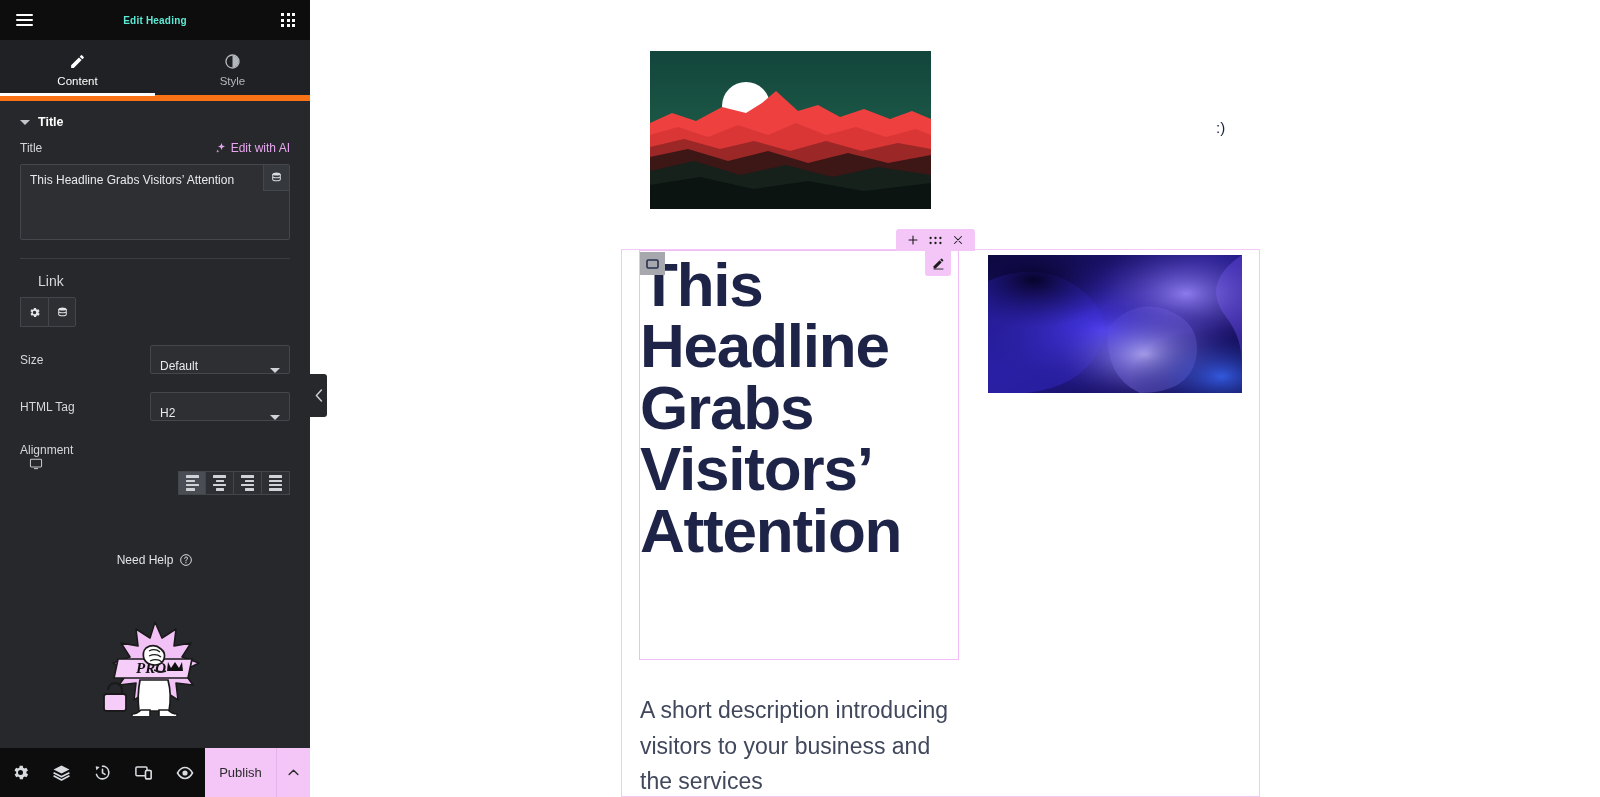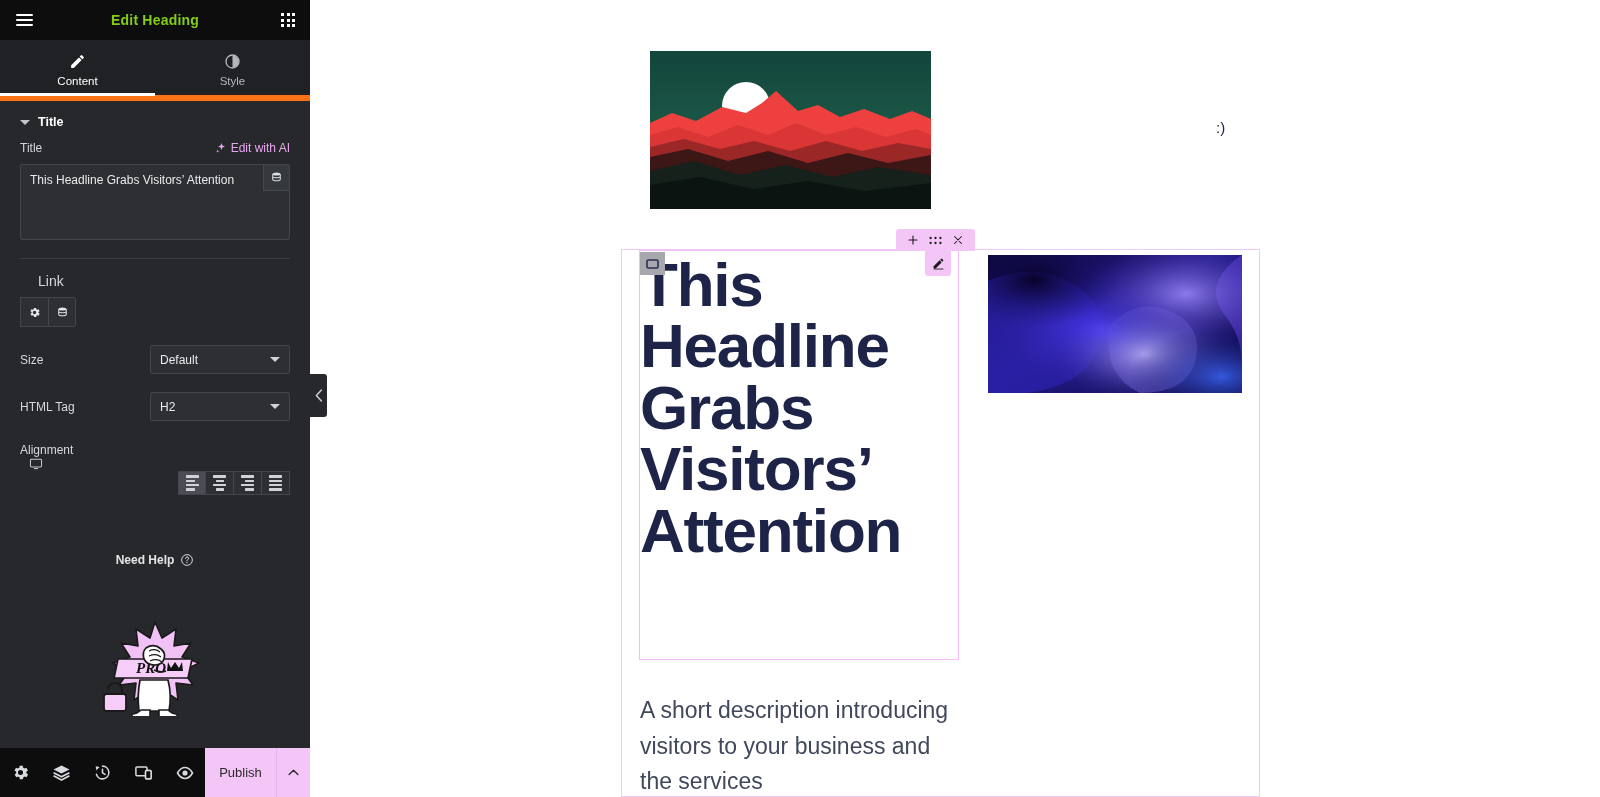--- a/index.html
+++ b/index.html
@@ -28,21 +28,21 @@
   }
   #menu-btn {
     width: 40px; height: 40px; margin-left: 4px;
     display: flex; align-items: center; justify-content: center;
     cursor: pointer;
   }
   .hamb { width: 17px; height: 13px; display:flex; flex-direction:column; justify-content:space-between; }
   .hamb i { display:block; height:2.4px; background:#ffffff; border-radius:1px; }
   #panel-title {
     position:absolute; left:0; right:0; text-align:center;
-    font-size: 14px; font-weight: bold; color:#84cc16;
+    font-size: 10px; font-weight: bold; color:#5eead4;
     letter-spacing:.2px; pointer-events:none;
   }
   #apps-btn {
     margin-left:auto; margin-right: 9px;
     width: 26px; height: 26px;
     display:flex; align-items:center; justify-content:center; cursor:pointer;
   }
   .grid9 { display:grid; grid-template-columns:repeat(3,3px); grid-template-rows:repeat(3,3px); gap:2.4px; }
   .grid9 i { display:block; width:3px; height:3px; background:#ffffff; }
 
@@ -115,21 +115,21 @@
     width:28px; background:#2d2f33; border:1px solid #43464b;
     border-right:none; display:flex; align-items:center; justify-content:center; cursor:pointer;
   }
   .sq-btn:last-child { border-right:1px solid #43464b; border-radius:0 2px 2px 0; }
 
   .sel-row { display:flex; align-items:center; margin-top:18px; }
   .sel-row .ctrl-label { width:130px; flex:0 0 auto; }
   .selbox {
     position:relative; width:140px; height:29px;
     background:#2d2f33; border:1px solid #43464b; border-radius:2px;
-    display:flex; align-items:center; cursor:pointer;
+    display:flex; align-items:flex-end; cursor:pointer;
   }
   .selbox span { font-size:12px; color:#e8eaec; padding-left:9px; }
   .selbox .dn {
     position:absolute; right:9px;
     width:0;height:0;border-left:5px solid transparent;border-right:5px solid transparent;
     border-top:5.5px solid #cfd2d6;
   }
 
   .align-row { display:flex; align-items:flex-start; margin-top:22px;flex-direction:column; }
   .align-row .ctrl-label { flex:0 0 auto; }
@@ -142,21 +142,21 @@
   }
   .abtn:first-child { border-left:1px solid #43464b; }
   .abtn.active { background:#4a4d53; }
   .abar { display:flex; flex-direction:column; gap:2px; width:13px; }
   .abar i { display:block; height:2.3px; background:#cfd2d6; border-radius:.5px; }
 
   #need-help {
     margin-top:58px; display:flex; align-items:center;
     justify-content:center; gap:6px; cursor:pointer;
   }
-  #need-help .nh { font-size:12px; font-weight:bold; color:#e2e4e6; }
+  #need-help .nh { font-size:12px; font-weight:normal; color:#e2e4e6; }
 
   
   #promo {
     position:absolute; left:0; right:0; bottom:32px;
     display:flex; justify-content:center; pointer-events:none;
   }
 
   
   #panel-foot {
     height:49px; background:#0d0d0e; display:flex;

